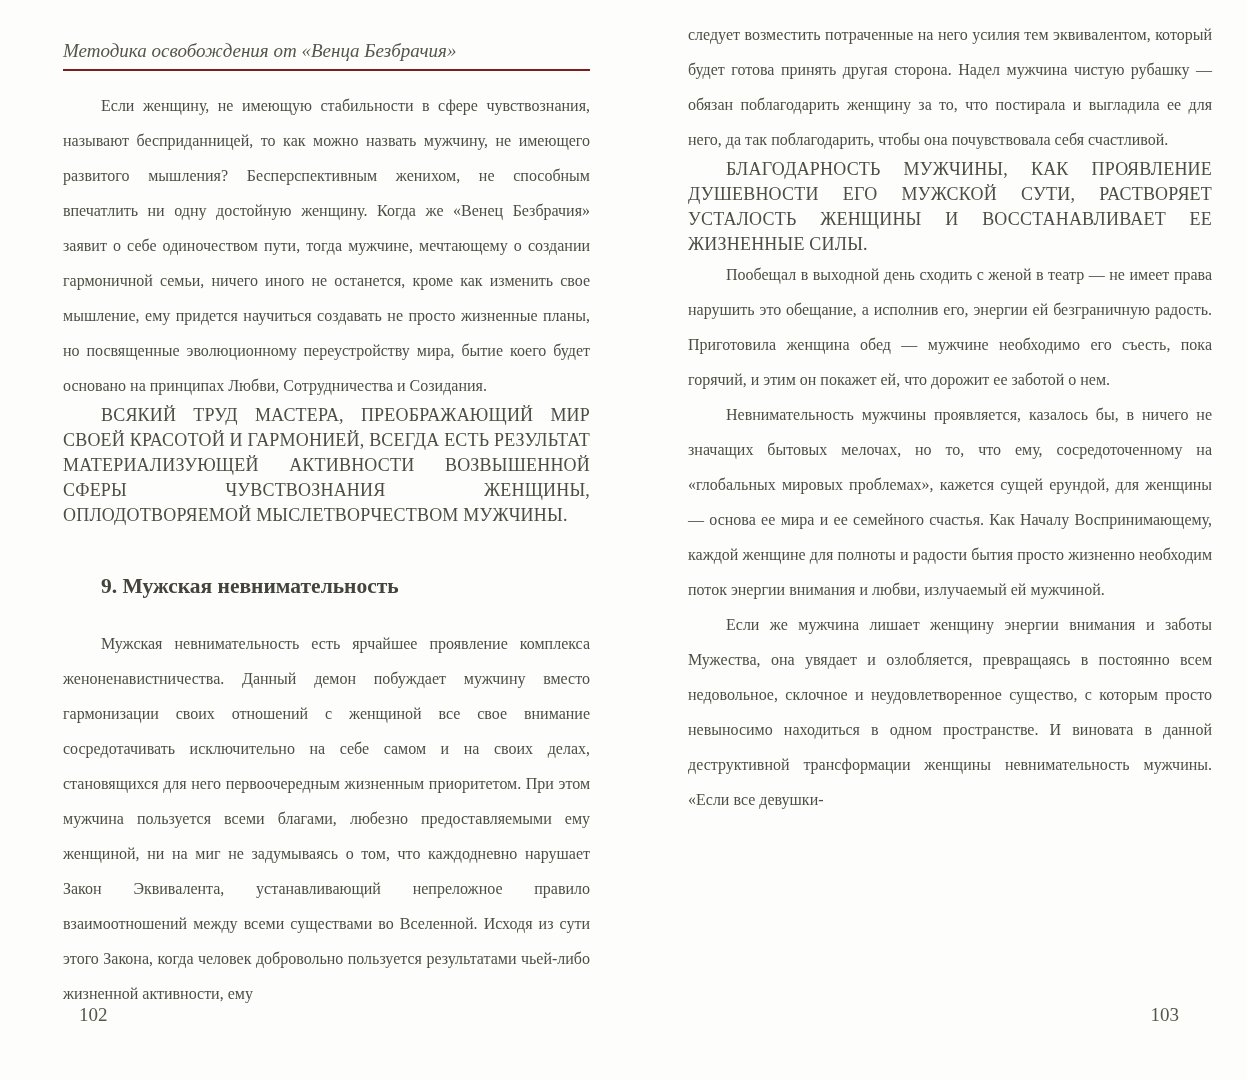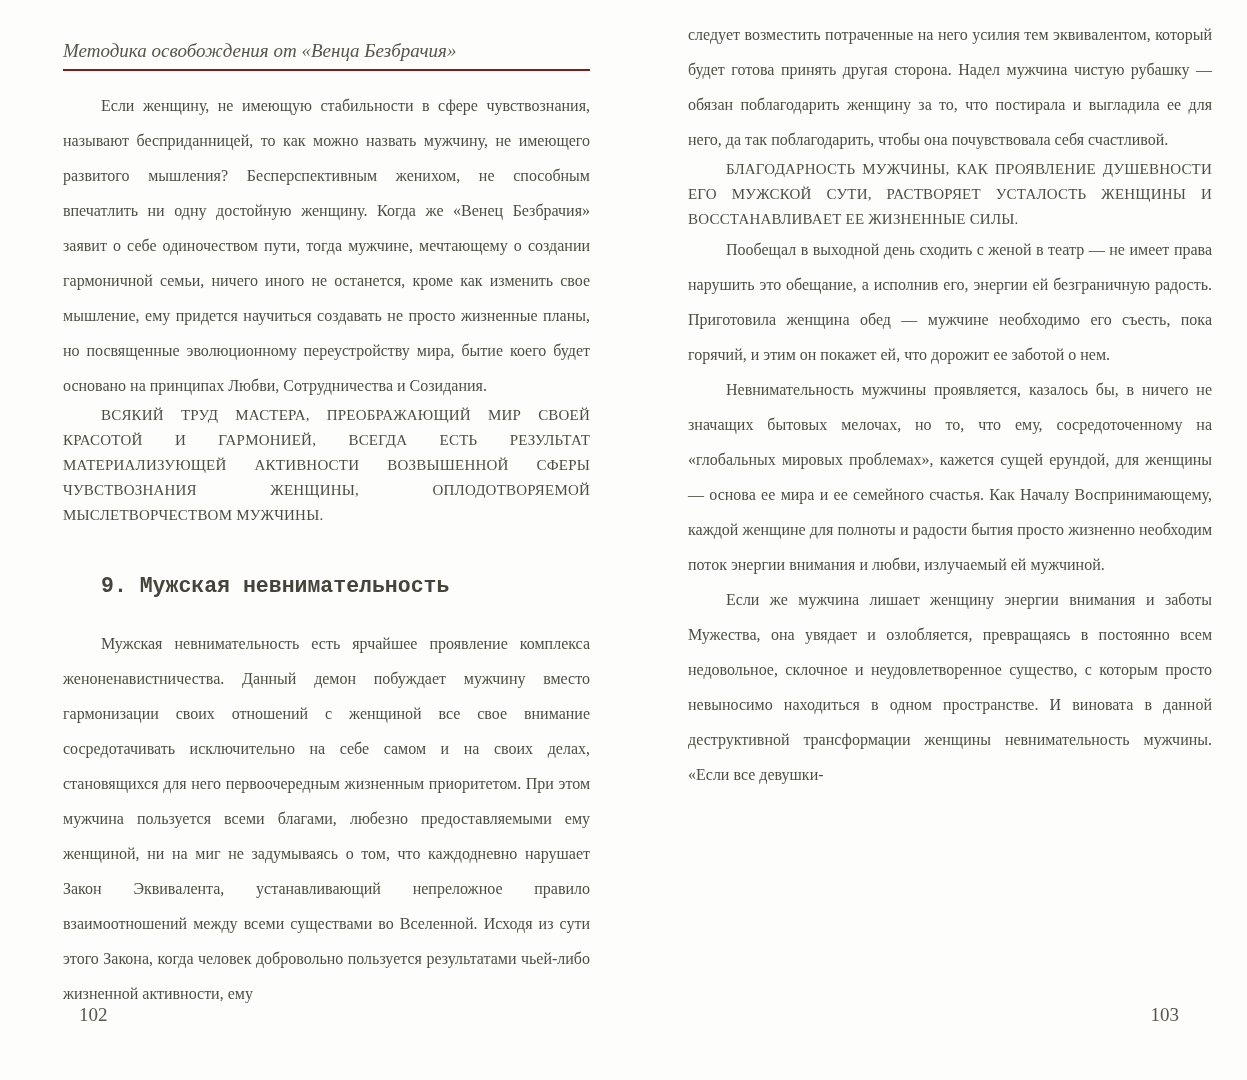--- a/index.html
+++ b/index.html
@@ -44,32 +44,31 @@
     margin: 0;
     text-align: justify;
     text-indent: 38px;
     font-size: 16px;
     line-height: 35px;
     hyphens: auto;
     -webkit-hyphens: auto;
   }
   .page-body p.no-indent { text-indent: 0; }
   .page-body p.caps {
-    font-size: 15px;
+    font-size: 18px;
     letter-spacing: 0.2px;
     line-height: 25px;
   }
   .page-body h2.heading {
     margin: 46px 0 27px 38px;
     font-size: 21.5px;
     line-height: 25px;
     font-weight: bold;
     color: #45443c;
     text-indent: 0;
-    font-family: Liberation Mono, monospace;
   }
   .folio {
     position: absolute;
     bottom: 54px;
     font-size: 19px;
     color: #56554b;
   }
   .folio.left  { left: 16px; }
   .folio.right { right: 33px; }
 </style>

